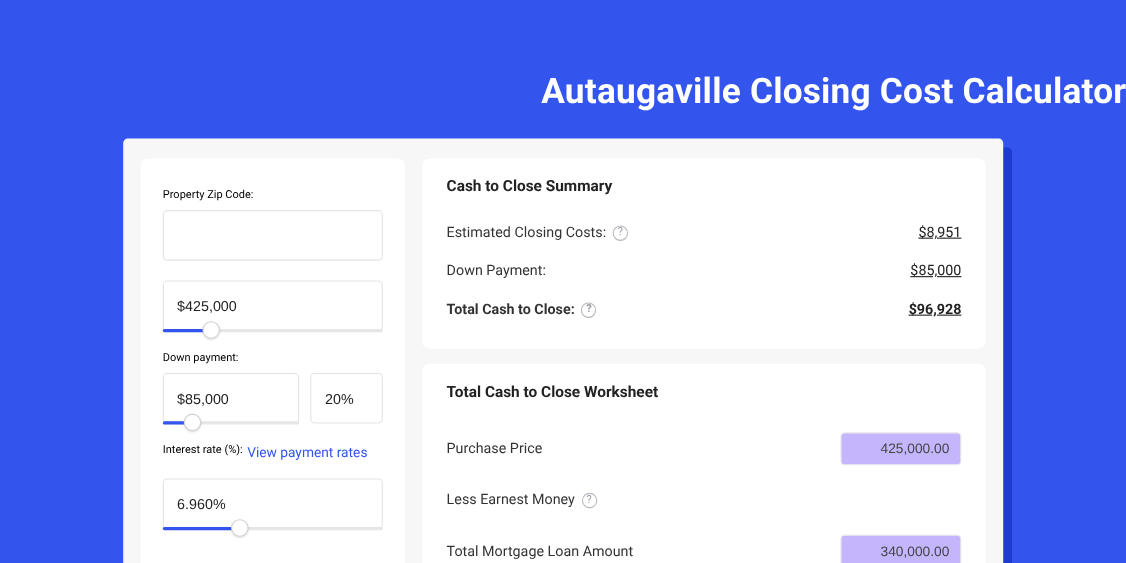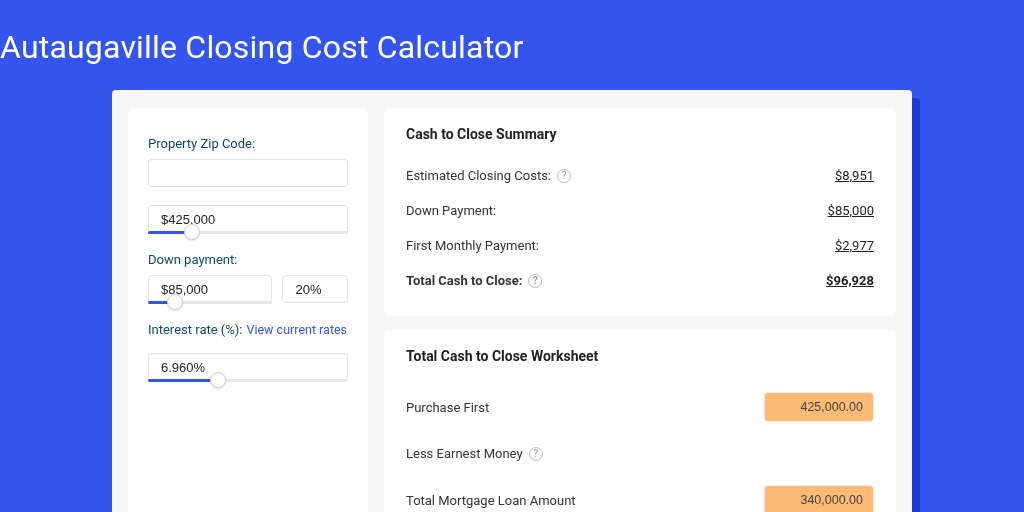--- a/index.html
+++ b/index.html
@@ -5,24 +5,25 @@
   * { box-sizing: border-box; margin: 0; padding: 0; }
   html, body { width: 1024px; height: 512px; overflow: hidden; }
   body {
     font-family: -apple-system, BlinkMacSystemFont, "Segoe UI", Roboto, Helvetica, Arial, sans-serif;
     background: #3355ee;
     color: #222;
   }
   .page-title {
     color: #fff;
     font-size: 32px;
-    font-weight: 400;
-    text-align: left;
+    font-weight: 700;
+    text-align: right;
     padding: 28px 0 24px 0;
     letter-spacing: 0.2px;
+    margin-top: 36px;
   }
   .card-wrap {
     width: 800px;
     margin: 0 auto;
     position: relative;
   }
   .card-shadow {
     position: absolute;
     top: 8px; left: 8px;
     width: 800px; height: 600px;
@@ -41,28 +42,28 @@
   .col-left {
     width: 240px;
     background: #fff;
     border-radius: 6px;
     padding: 28px 20px 20px 20px;
     display: flex;
     flex-direction: column;
     gap: 18px;
   }
   .field-label {
-    font-size: 13px;
-    color: #0c4a6e;
+    font-size: 10px;
+    color: #000000;
     margin-bottom: 8px;
     display: block;
   }
   .text-input {
     width: 100%;
-    height: 28px;
+    height: 46px;
     border: 1px solid #e3e3e6;
     border-radius: 4px;
     padding: 0 12px;
     font-size: 13px;
     background: #fff;
     color: #222;
   }
   .text-input.sm { width: 100%; }
   .slider-wrap { position: relative; }
   .slider-track {
@@ -119,21 +120,21 @@
   }
   .ws-line {
     display: flex; align-items: center;
     font-size: 13px; color: #333;
     padding: 12px 0;
   }
   .ws-line .lbl { flex: 1; display: flex; align-items: center; gap: 6px; }
   .ws-input {
     width: 110px; height: 30px;
     border: 1px solid #eceaea; border-radius: 4px;
-    background: #fdba74;
+    background: #c4b5fd;
     text-align: right; padding: 0 10px;
     font-size: 12.5px; color: #444;
   }
 </style>
 </head>
 <body>
 
 <div class="page-title">Autaugaville Closing Cost Calculator</div>
 
 <div class="card-wrap">
@@ -169,21 +170,21 @@
           </div>
           <div>
             <input class="text-input sm" type="text" value="20%" style="">
           </div>
         </div>
       </div>
 
       <div>
         <div style="display:flex; gap:4px; margin-bottom:16px;">
           <span class="field-label" style="margin-bottom:0">Interest rate (%):</span>
-          <a class="link" href="#">View current rates</a>
+          <a class="link" href="#">View payment rates</a>
         </div>
         <div class="slider-wrap">
           <input class="text-input" type="text" value="6.960%" style="">
           <div class="slider-track">
             <div class="slider-fill" style="width:35%"></div>
             <div class="slider-thumb" style="left:35%"></div>
           </div>
         </div>
       </div>
 
@@ -202,42 +203,36 @@
           <div class="val">$8,951</div>
         </div>
 
         <div class="line">
           <div class="lbl">
             <span>Down Payment:</span>
           </div>
           <div class="val">$85,000</div>
         </div>
 
-        <div class="line">
-          <div class="lbl">
-            <span>First Monthly Payment:</span>
-          </div>
-          <div class="val">$2,977</div>
-        </div>
 
         <div class="line bold">
           <div class="lbl">
             <span>Total Cash to Close:</span>
             <span class="help">?</span>
           </div>
           <div class="val">$96,928</div>
         </div>
       </div>
 
       <div class="panel">
         <div class="panel-title">Total Cash to Close Worksheet</div>
 
         <div class="ws-line">
           <div class="lbl">
-            <span>Purchase First</span>
+            <span>Purchase Price</span>
           </div>
           <input class="ws-input" type="text" value="425,000.00" style="">
         </div>
 
         <div class="ws-line">
           <div class="lbl">
             <span>Less Earnest Money</span>
             <span class="help">?</span>
           </div>
         </div>

